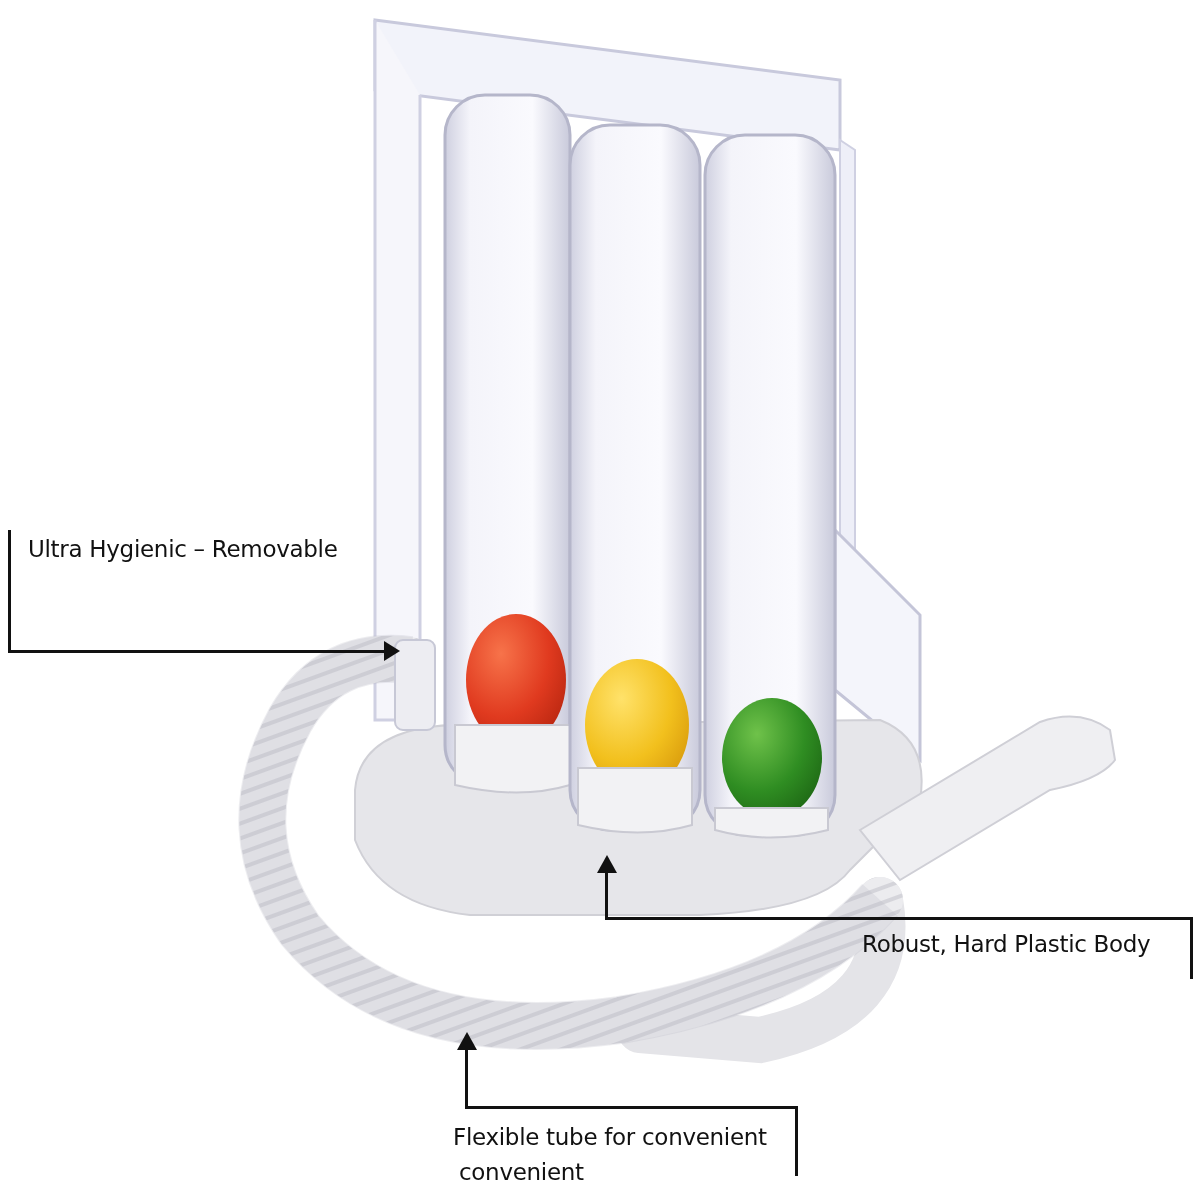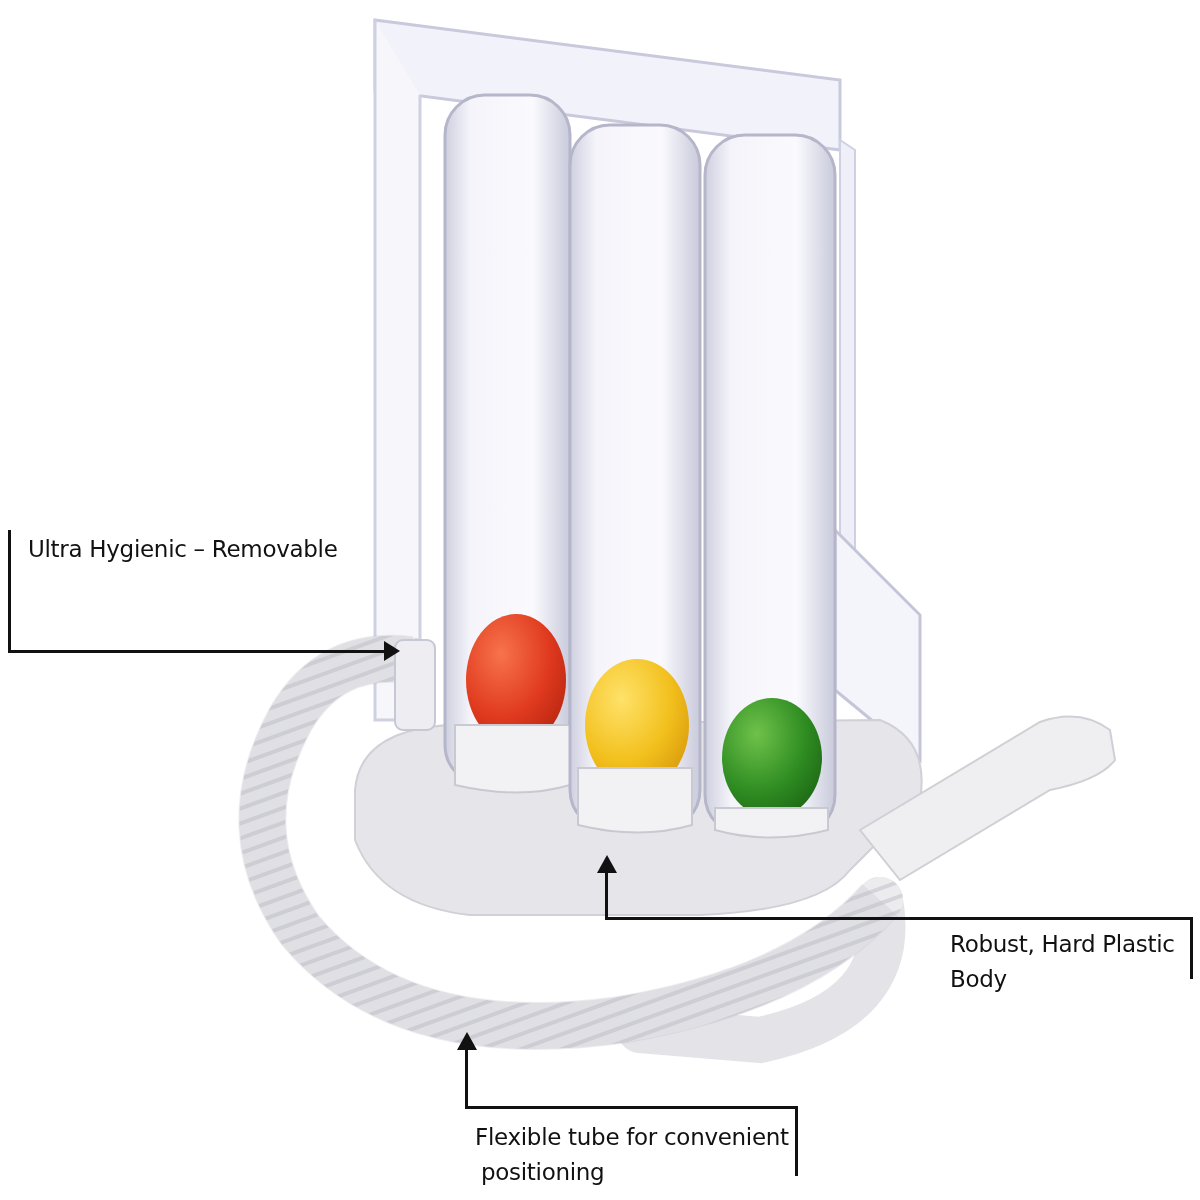--- a/index.html
+++ b/index.html
@@ -85,26 +85,26 @@
     <div>Ultra Hygienic – Removable</div>
   </div>
 
   
   <svg style="position:absolute;left:597px;top:855px" width="20" height="18">
       <path d="M10 0 L20 18 L0 18 Z" fill="#111"></path>
     </svg>
   <div class="line" style="left:605px;top:870px;width:3px;height:50px;"></div>
   <div class="line" style="left:605px;top:917px;width:587px;height:3px;"></div>
   <div class="line" style="left:1190px;top:917px;width:3px;height:62px;"></div>
-  <div class="callout" style="left:950px;top:927px;">Robust, Hard Plastic Body</div>
+  <div class="callout" style="left:862px;top:927px;">Robust, Hard Plastic Body</div>
 
   
   <svg style="position:absolute;left:457px;top:1032px" width="20" height="18">
       <path d="M10 0 L20 18 L0 18 Z" fill="#111"></path>
     </svg>
   <div class="line" style="left:465px;top:1046px;width:3px;height:62px;"></div>
   <div class="line" style="left:465px;top:1106px;width:333px;height:3px;"></div>
   <div class="line" style="left:795px;top:1106px;width:3px;height:70px;"></div>
-  <div class="callout" style="left:475px;top:1120px;">
+  <div class="callout" style="left:453px;top:1120px;">
     <div>Flexible tube for convenient</div>
-    <div style="padding-left:6px">positioning</div>
+    <div style="padding-left:6px">convenient</div>
   </div>
 </div>
 
 </body></html>

